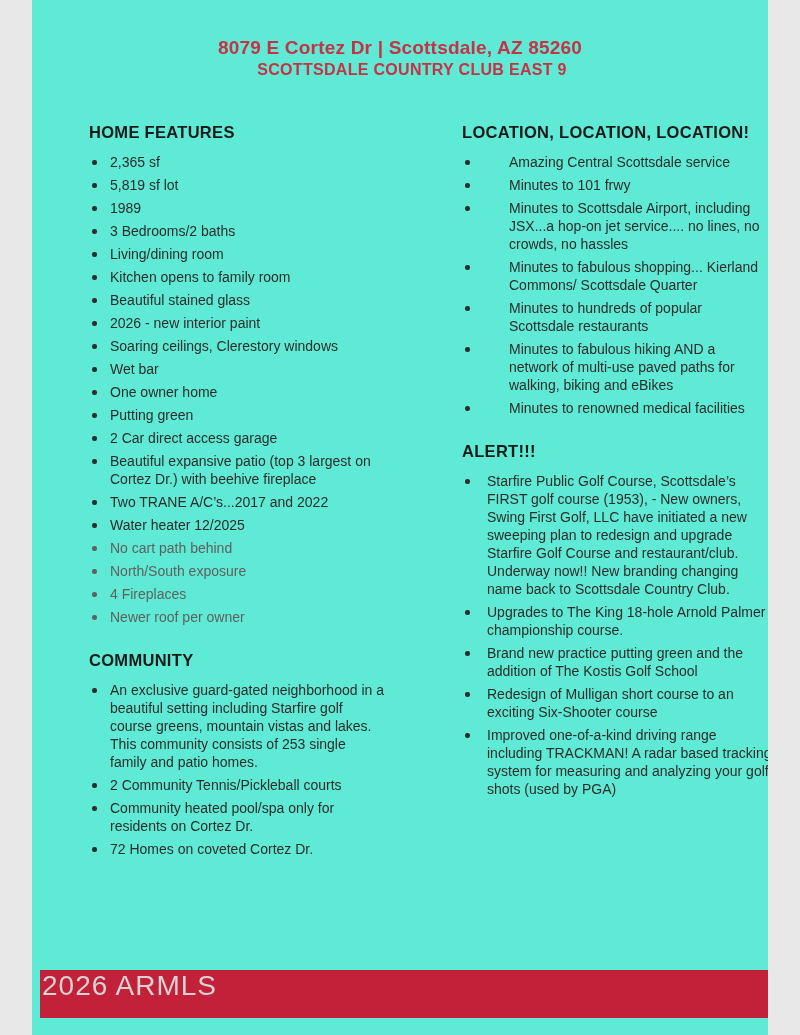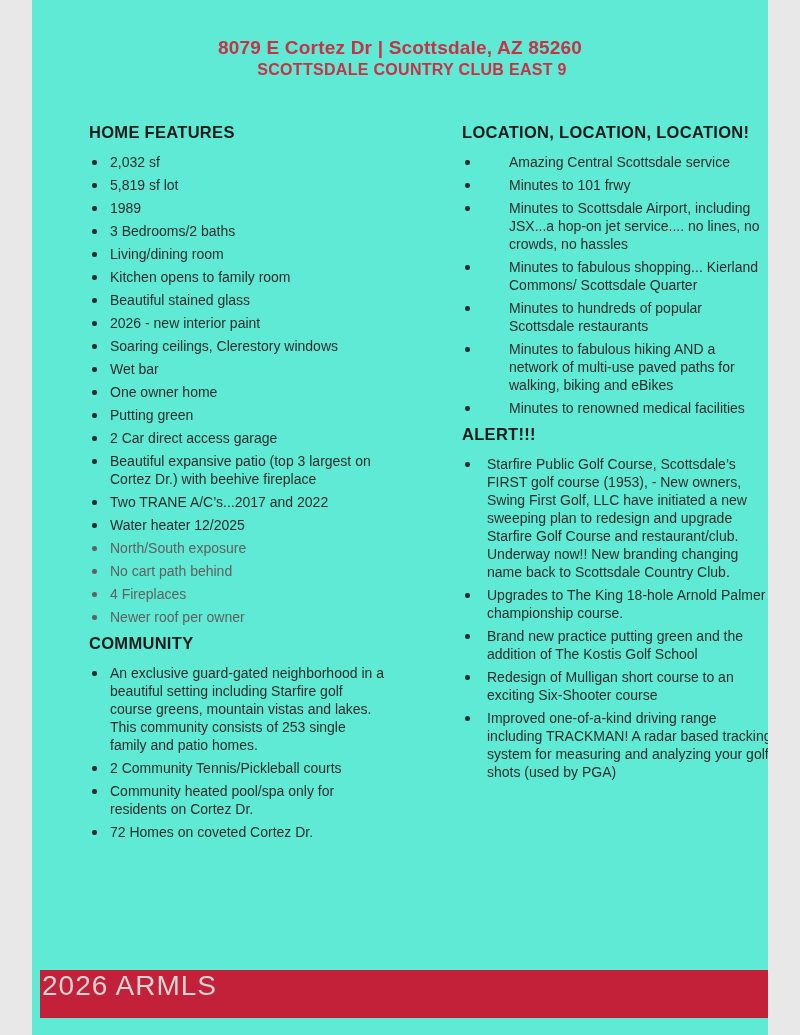--- a/index.html
+++ b/index.html
@@ -28,21 +28,21 @@
   .col { position: absolute; top: 122px; }
   .col-left  { left: 57px;  width: 300px; }
   .col-right { left: 430px; width: 320px; }
 
   h2.section-title {
     margin: 0 0 11px 0;
     font-size: 16.5px; font-weight: bold; color: #1a1a1a;
     line-height: 20px; letter-spacing: 0.3px;
   }
   .section { margin: 0; }
-  .section + .section { margin-top: 7px; }
+  .section + .section { margin-top: 24px; }
 
   ul.list { list-style: none; margin: 0; padding: 0; }
   ul.list li {
     position: relative;
     font-size: 14px; line-height: 18px;
     color: #2d2d2d;
     margin-bottom: 5px;
   }
   ul.list li::before {
     content: "";
@@ -84,38 +84,38 @@
 
   <div class="doc-header">
     <div class="doc-title">8079 E Cortez Dr | Scottsdale, AZ 85260</div>
     <div class="doc-subtitle">SCOTTSDALE COUNTRY CLUB EAST 9</div>
   </div>
 
   <div class="col col-left">
     <div class="section">
       <h2 class="section-title">HOME FEATURES</h2>
       <ul class="list indent-narrow">
-          <li>2,032 sf</li>
+          <li>2,365 sf</li>
           <li>5,819 sf lot</li>
           <li>1989</li>
           <li>3 Bedrooms/2 baths</li>
           <li>Living/dining room</li>
           <li>Kitchen opens to family room</li>
           <li>Beautiful stained glass</li>
           <li>2026 - new interior paint</li>
           <li>Soaring ceilings, Clerestory windows</li>
           <li>Wet bar</li>
           <li>One owner home</li>
           <li>Putting green</li>
           <li>2 Car direct access garage</li>
           <li>Beautiful expansive patio (top 3 largest on Cortez Dr.) with beehive fireplace</li>
           <li>Two TRANE A/C’s...2017 and 2022</li>
           <li>Water heater 12/2025</li>
+          <li class="muted">No cart path behind</li>
           <li class="muted">North/South exposure</li>
-          <li class="muted">No cart path behind</li>
           <li class="muted">4 Fireplaces</li>
           <li class="muted">Newer roof per owner</li>
         </ul>
     </div>
     <div class="section">
       <h2 class="section-title">COMMUNITY</h2>
       <ul class="list indent-narrow">
           <li>An exclusive guard-gated neighborhood in a beautiful setting including Starfire golf course greens, mountain vistas and lakes. This community consists of 253 single family and patio homes.</li>
           <li>2 Community Tennis/Pickleball courts</li>
           <li>Community heated pool/spa only for residents on Cortez Dr.</li>

